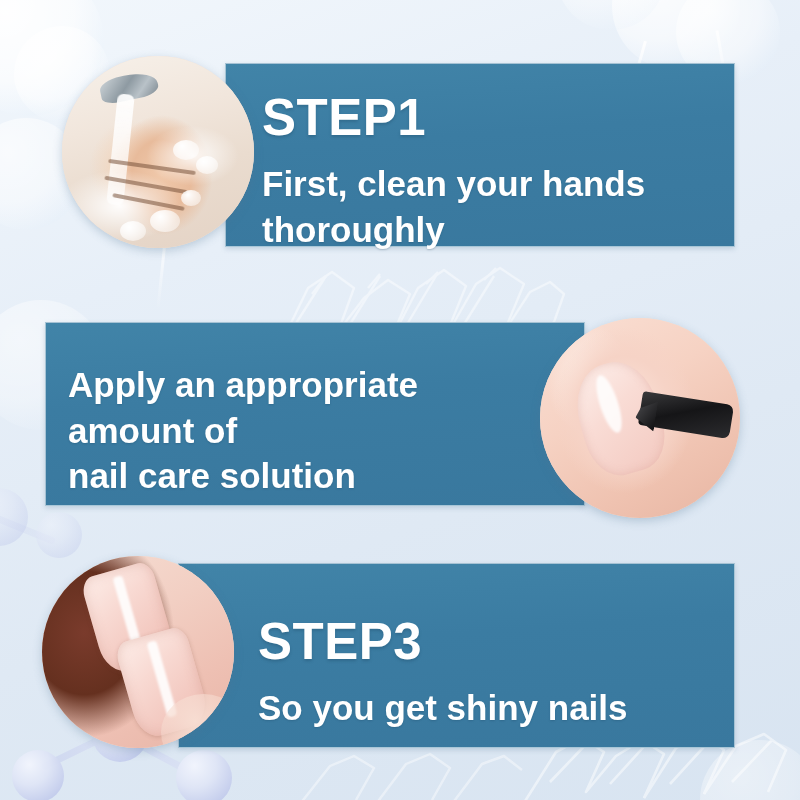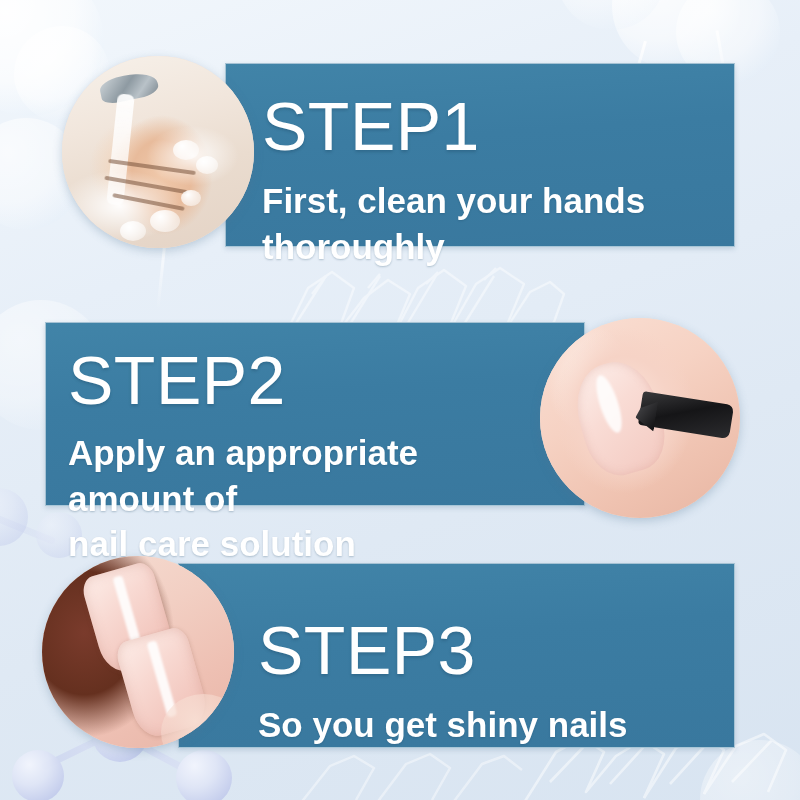--- a/index.html
+++ b/index.html
@@ -40,21 +40,21 @@
   .step{position:absolute;}
   .banner{
     position:absolute;
     background:linear-gradient(176deg,#4184a8 0%,#3b7ca2 40%,#39789e 100%);
     border:1px solid rgba(255,255,255,.55);
     box-shadow:0 2px 5px rgba(70,110,140,.22);
     box-sizing:border-box;
   }
   .copy{position:absolute;color:#ffffff;}
   .step-title{
-    font-size:68px;font-weight:normal;letter-spacing:.5px;line-height:1;
+    font-size:51px;font-weight:bold;letter-spacing:.5px;line-height:1;
     text-shadow:0 2px 3px rgba(28,66,92,.30);
     white-space:nowrap;
   }
   .step-desc{
     font-size:35px;font-weight:bold;line-height:1.30;
     text-shadow:0 1px 2px rgba(28,66,92,.26);
   }
 
   
   .medallion{
@@ -221,21 +221,20 @@
         <div class="foam" style="left:30%;top:86%;width:26px;height:20px;"></div>
         <div class="foam" style="left:62%;top:70%;width:20px;height:16px;"></div>
       </div>
     </div>
   </div>
 
   <div class="step" style="left:0;top:0;width:800px;height:560px;">
     <div class="banner" style="left:45px;top:322px;width:540px;height:184px;"></div>
 
     <div class="copy" style="left:68px;top:346px;width:470px;">
-      <div class="step-title">STEP2</div>
       <div class="step-desc" style="margin-top:16px;">Apply an appropriate amount of</div>
       <div class="step-desc">nail care solution</div>
     </div>
 
     <div class="medallion" style="left:540px;top:318px;width:200px;height:200px;">
       <div class="ph ph-brush">
         <div class="nail"></div>
         <div class="shine"></div>
         <div class="brush"></div>
         <div class="tip"></div>

